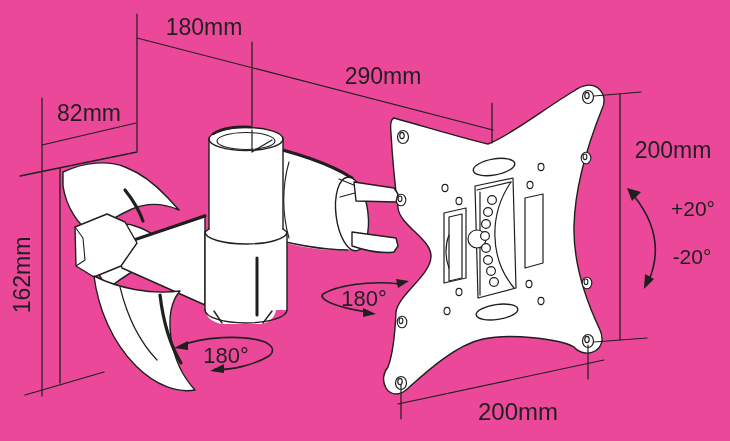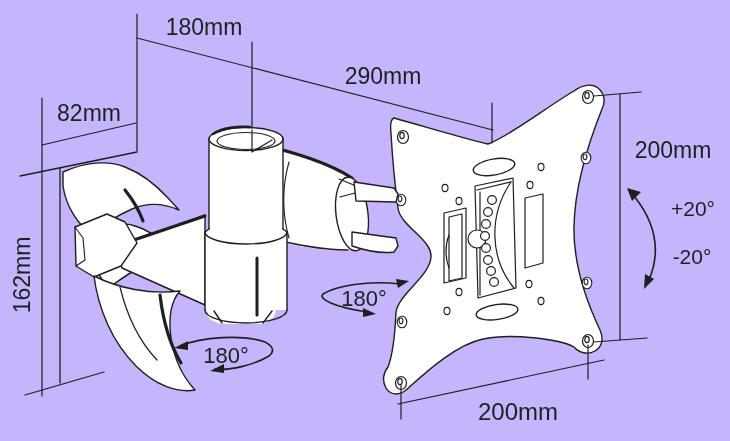--- a/index.html
+++ b/index.html
@@ -1,19 +1,19 @@
 <!DOCTYPE html>
 <html><head>
 <meta charset="utf-8">
 <style>
   html,body{margin:0;padding:0;background:#ffffff;}
   .stage{
     position:relative;
     width:730px;height:441px;
-    background:#c4b5fd;
+    background:#ec4899;
     overflow:hidden;
     font-family:"Liberation Sans", sans-serif;
   }
   svg{display:block;}
   svg text{
     font-family:"Liberation Sans", sans-serif;
     fill:#1f1f1f;
   }
   .dim-label{font-size:23px;}
   .dim-label-big{font-size:24px;}

